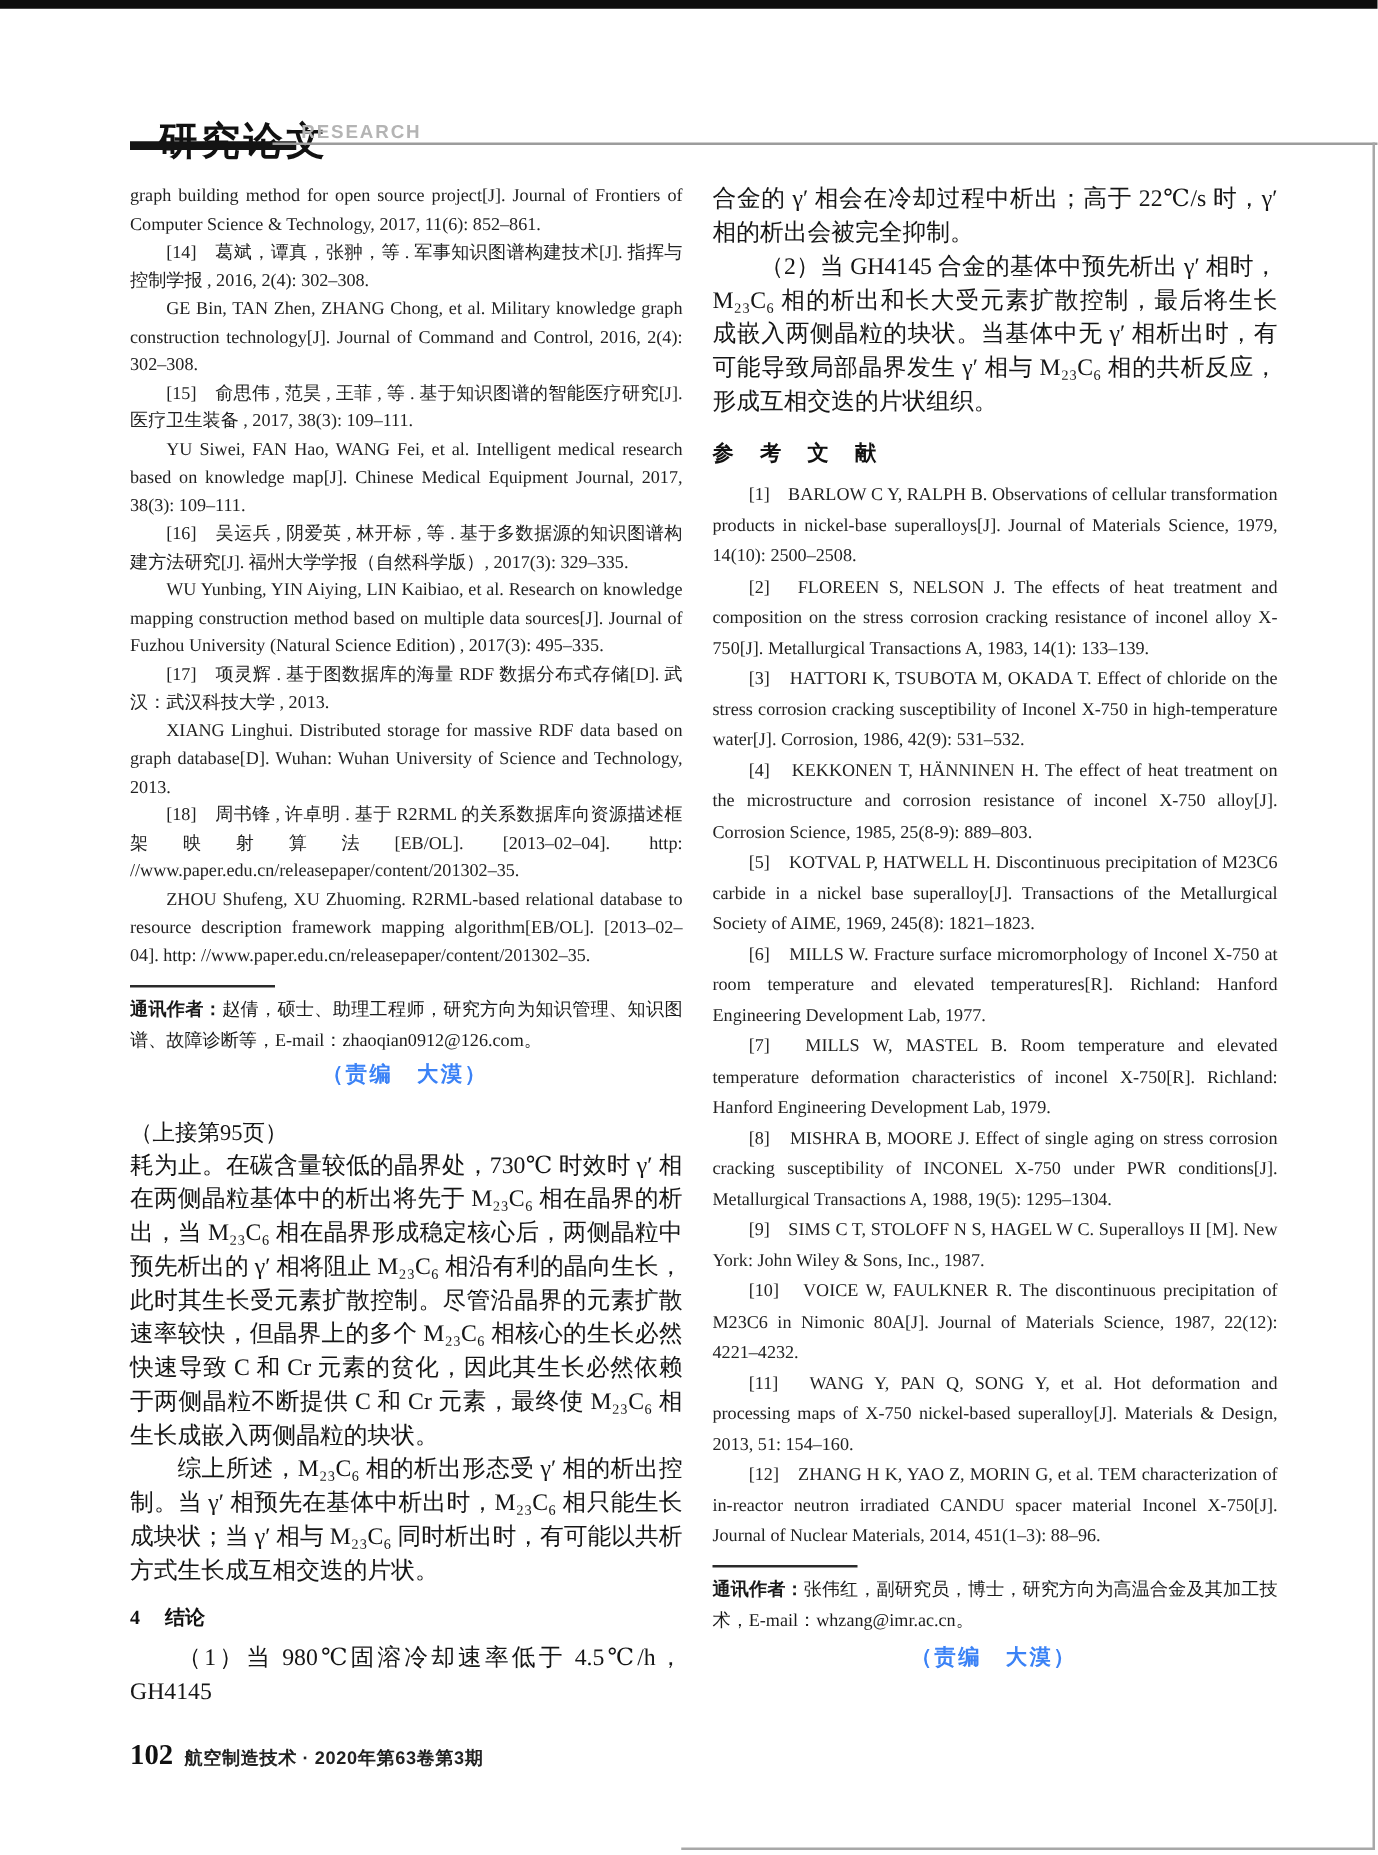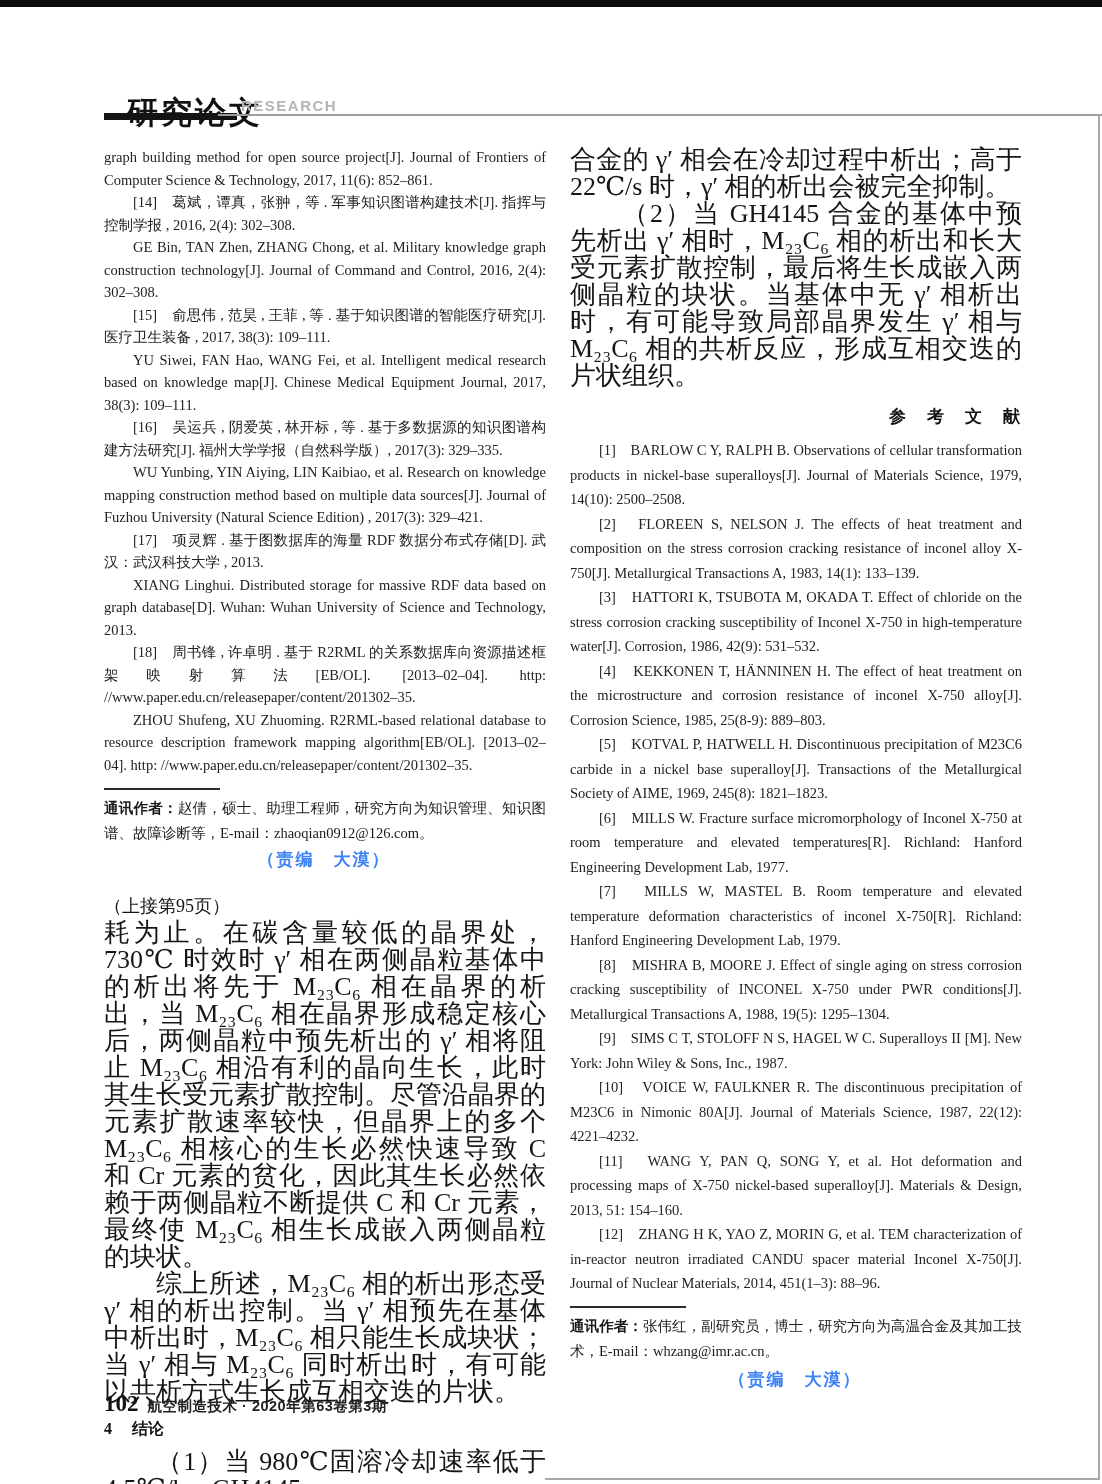--- a/index.html
+++ b/index.html
@@ -17,28 +17,28 @@
   .page-edge-bottom { position:absolute; top:1478px; left:545px; width:555px; height:2px; background:#a8a8a8; }
 
   .col { position:absolute; top:146px; }
   .col-left { left:104px; width:442px; }
   .col-right { left:570px; width:452px; }
 
   .ref { margin:0; font-size:14.5px; line-height:22.5px; text-align:justify; text-indent:2em; color:#222; }
   .ref.flush { text-indent:0; }
   .col-right .ref { line-height:24.5px; }
 
-  .body-p { margin:0; font-size:26px; line-height:27px; text-align:justify; text-indent:2em; color:#161616; }
+  .body-p { margin:0; font-size:19px; line-height:27px; text-align:justify; text-indent:2em; color:#161616; }
   .body-p.flush { text-indent:0; }
   .cont-note { margin:22px 0 0 0; font-size:18px; line-height:26px; color:#161616; }
 
   .section-heading { margin:14px 0 8px 0; font-family:"Liberation Sans","DejaVu Sans",sans-serif; font-size:16px; font-weight:bold; color:#111; }
   .section-heading .num { display:inline-block; margin-right:20px; font-family:"Liberation Serif","DejaVu Serif",serif; }
 
-  .refs-heading { margin:16px 0 10px 0; text-align:right; font-size:17px; font-weight:bold; letter-spacing:2px; color:#111; }
+  .refs-heading { margin:16px 0 10px 0; text-align:left; font-size:17px; font-weight:bold; letter-spacing:2px; color:#111; }
 
   .author-divider { width:116px; height:0; border-top:2px solid #2a2a2a; margin:12px 0 6px 0; }
   .col-right .author-divider { margin-top:10px; }
   .author-text { margin:0; font-size:14.5px; line-height:25px; text-align:justify; color:#1a1a1a; }
   .author-label { font-family:"Liberation Sans","DejaVu Sans",sans-serif; font-weight:bold; }
   .editor-note { margin:2px 2px 0 0; text-align:center; font-size:17px; font-weight:bold; letter-spacing:2px; color:#3b82f6; }
   .col-right .editor-note { margin-top:4px; }
 
   .footer { position:absolute; top:1352px; left:104px; display:flex; align-items:baseline; gap:9px; }
   .footer-page { font-size:23px; font-weight:bold; color:#111;margin-top:39px; }
@@ -57,21 +57,21 @@
 <div class="page-edge-bottom"></div>
 
 <div class="col col-left">
   <p class="ref flush">graph building method for open source project[J]. Journal of Frontiers of Computer Science &amp; Technology, 2017, 11(6): 852–861.</p>
   <div>
       <p class="ref">[14]　葛斌，谭真，张翀，等 . 军事知识图谱构建技术[J]. 指挥与控制学报 , 2016, 2(4): 302–308.</p>
       <p class="ref">GE Bin, TAN Zhen, ZHANG Chong, et al. Military knowledge graph construction technology[J]. Journal of Command and Control, 2016, 2(4): 302–308.</p>
       <p class="ref">[15]　俞思伟 , 范昊 , 王菲 , 等 . 基于知识图谱的智能医疗研究[J]. 医疗卫生装备 , 2017, 38(3): 109–111.</p>
       <p class="ref">YU Siwei, FAN Hao, WANG Fei, et al. Intelligent medical research based on knowledge map[J]. Chinese Medical Equipment Journal, 2017, 38(3): 109–111.</p>
       <p class="ref">[16]　吴运兵 , 阴爱英 , 林开标 , 等 . 基于多数据源的知识图谱构建方法研究[J]. 福州大学学报（自然科学版）, 2017(3): 329–335.</p>
-      <p class="ref">WU Yunbing, YIN Aiying, LIN Kaibiao, et al. Research on knowledge mapping construction method based on multiple data sources[J]. Journal of Fuzhou University (Natural Science Edition) , 2017(3): 329–421.</p>
+      <p class="ref">WU Yunbing, YIN Aiying, LIN Kaibiao, et al. Research on knowledge mapping construction method based on multiple data sources[J]. Journal of Fuzhou University (Natural Science Edition) , 2017(3): 495–335.</p>
       <p class="ref">[17]　项灵辉 . 基于图数据库的海量 RDF 数据分布式存储[D]. 武汉：武汉科技大学 , 2013.</p>
       <p class="ref">XIANG Linghui. Distributed storage for massive RDF data based on graph database[D]. Wuhan: Wuhan University of Science and Technology, 2013.</p>
       <p class="ref">[18]　周书锋 , 许卓明 . 基于 R2RML 的关系数据库向资源描述框架映射算法[EB/OL]. [2013–02–04]. http: //www.paper.edu.cn/releasepaper/content/201302–35.</p>
       <p class="ref">ZHOU Shufeng, XU Zhuoming. R2RML-based relational database to resource description framework mapping algorithm[EB/OL]. [2013–02–04]. http: //www.paper.edu.cn/releasepaper/content/201302–35.</p>
     </div>
   <div class="author-divider"></div>
   <p class="author-text"><span class="author-label">通讯作者：</span><span>赵倩，硕士、助理工程师，研究方向为知识管理、知识图谱、故障诊断等，E-mail：zhaoqian0912@126.com。</span></p>
   <p class="editor-note">（责编　大漠）</p>
   <p class="cont-note">（上接第95页）</p>
   <p class="body-p flush">耗为止。在碳含量较低的晶界处，730℃ 时效时 γ′ 相在两侧晶粒基体中的析出将先于 M₂₃C₆ 相在晶界的析出，当 M₂₃C₆ 相在晶界形成稳定核心后，两侧晶粒中预先析出的 γ′ 相将阻止 M₂₃C₆ 相沿有利的晶向生长，此时其生长受元素扩散控制。尽管沿晶界的元素扩散速率较快，但晶界上的多个 M₂₃C₆ 相核心的生长必然快速导致 C 和 Cr 元素的贫化，因此其生长必然依赖于两侧晶粒不断提供 C 和 Cr 元素，最终使 M₂₃C₆ 相生长成嵌入两侧晶粒的块状。</p>

